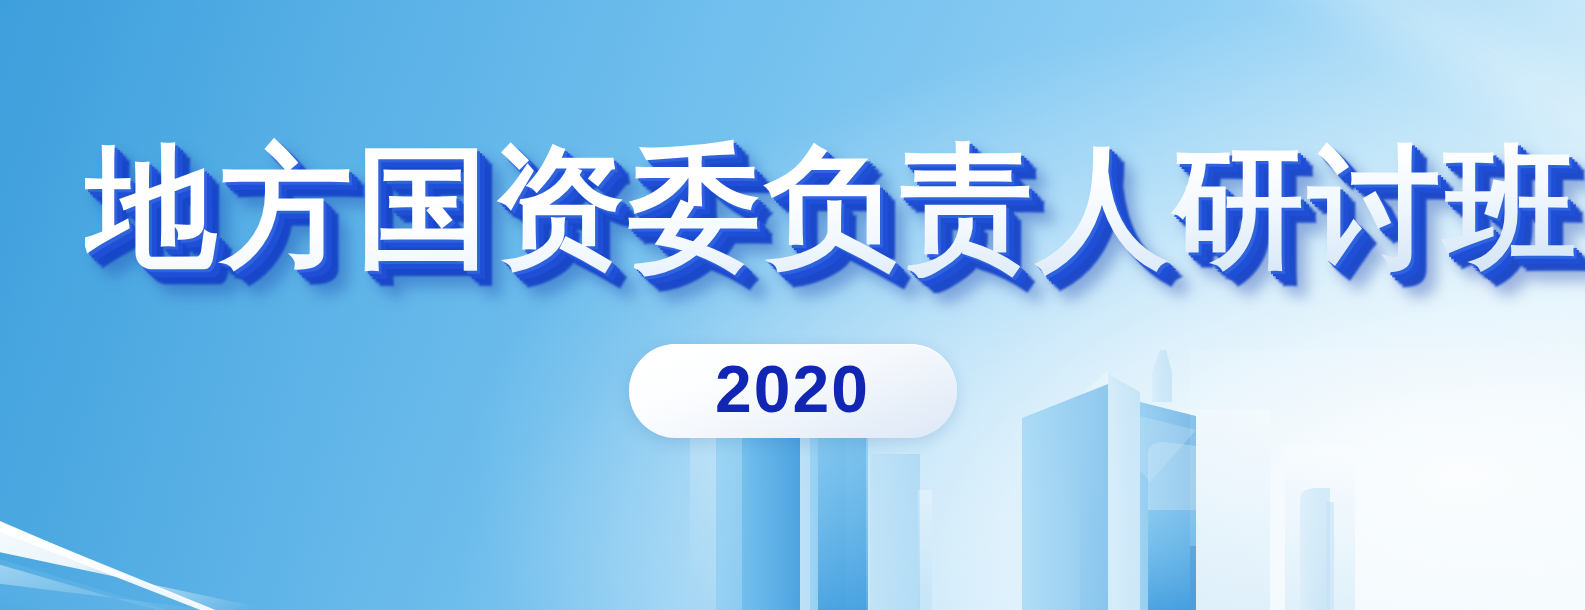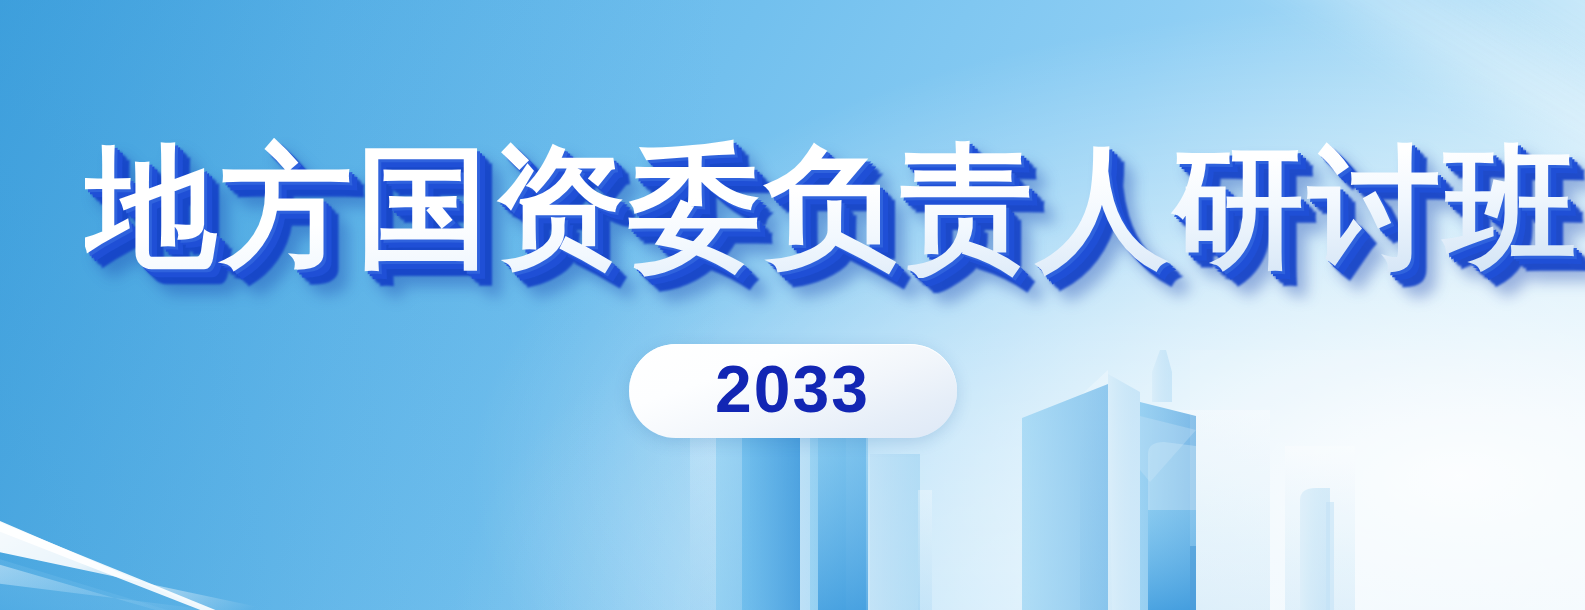--- a/index.html
+++ b/index.html
@@ -173,16 +173,16 @@
     <path d="M-20 150 L300 190 L200 190 L-20 126 Z" fill="url(#sw2)" opacity=".7"></path>
 
     <path d="M-20 80 L250 190 L236 190 L-20 90 Z" fill="#ffffff" opacity=".9"></path>
   </svg>
 
   <div class="title-wrap">
     <div class="title">地方国资委负责人研讨班</div>
   </div>
 
   <div class="badge">
-    <span class="badge-text">2033</span>
+    <span class="badge-text">2020</span>
   </div>
 
 </div>
 
 </body></html>

